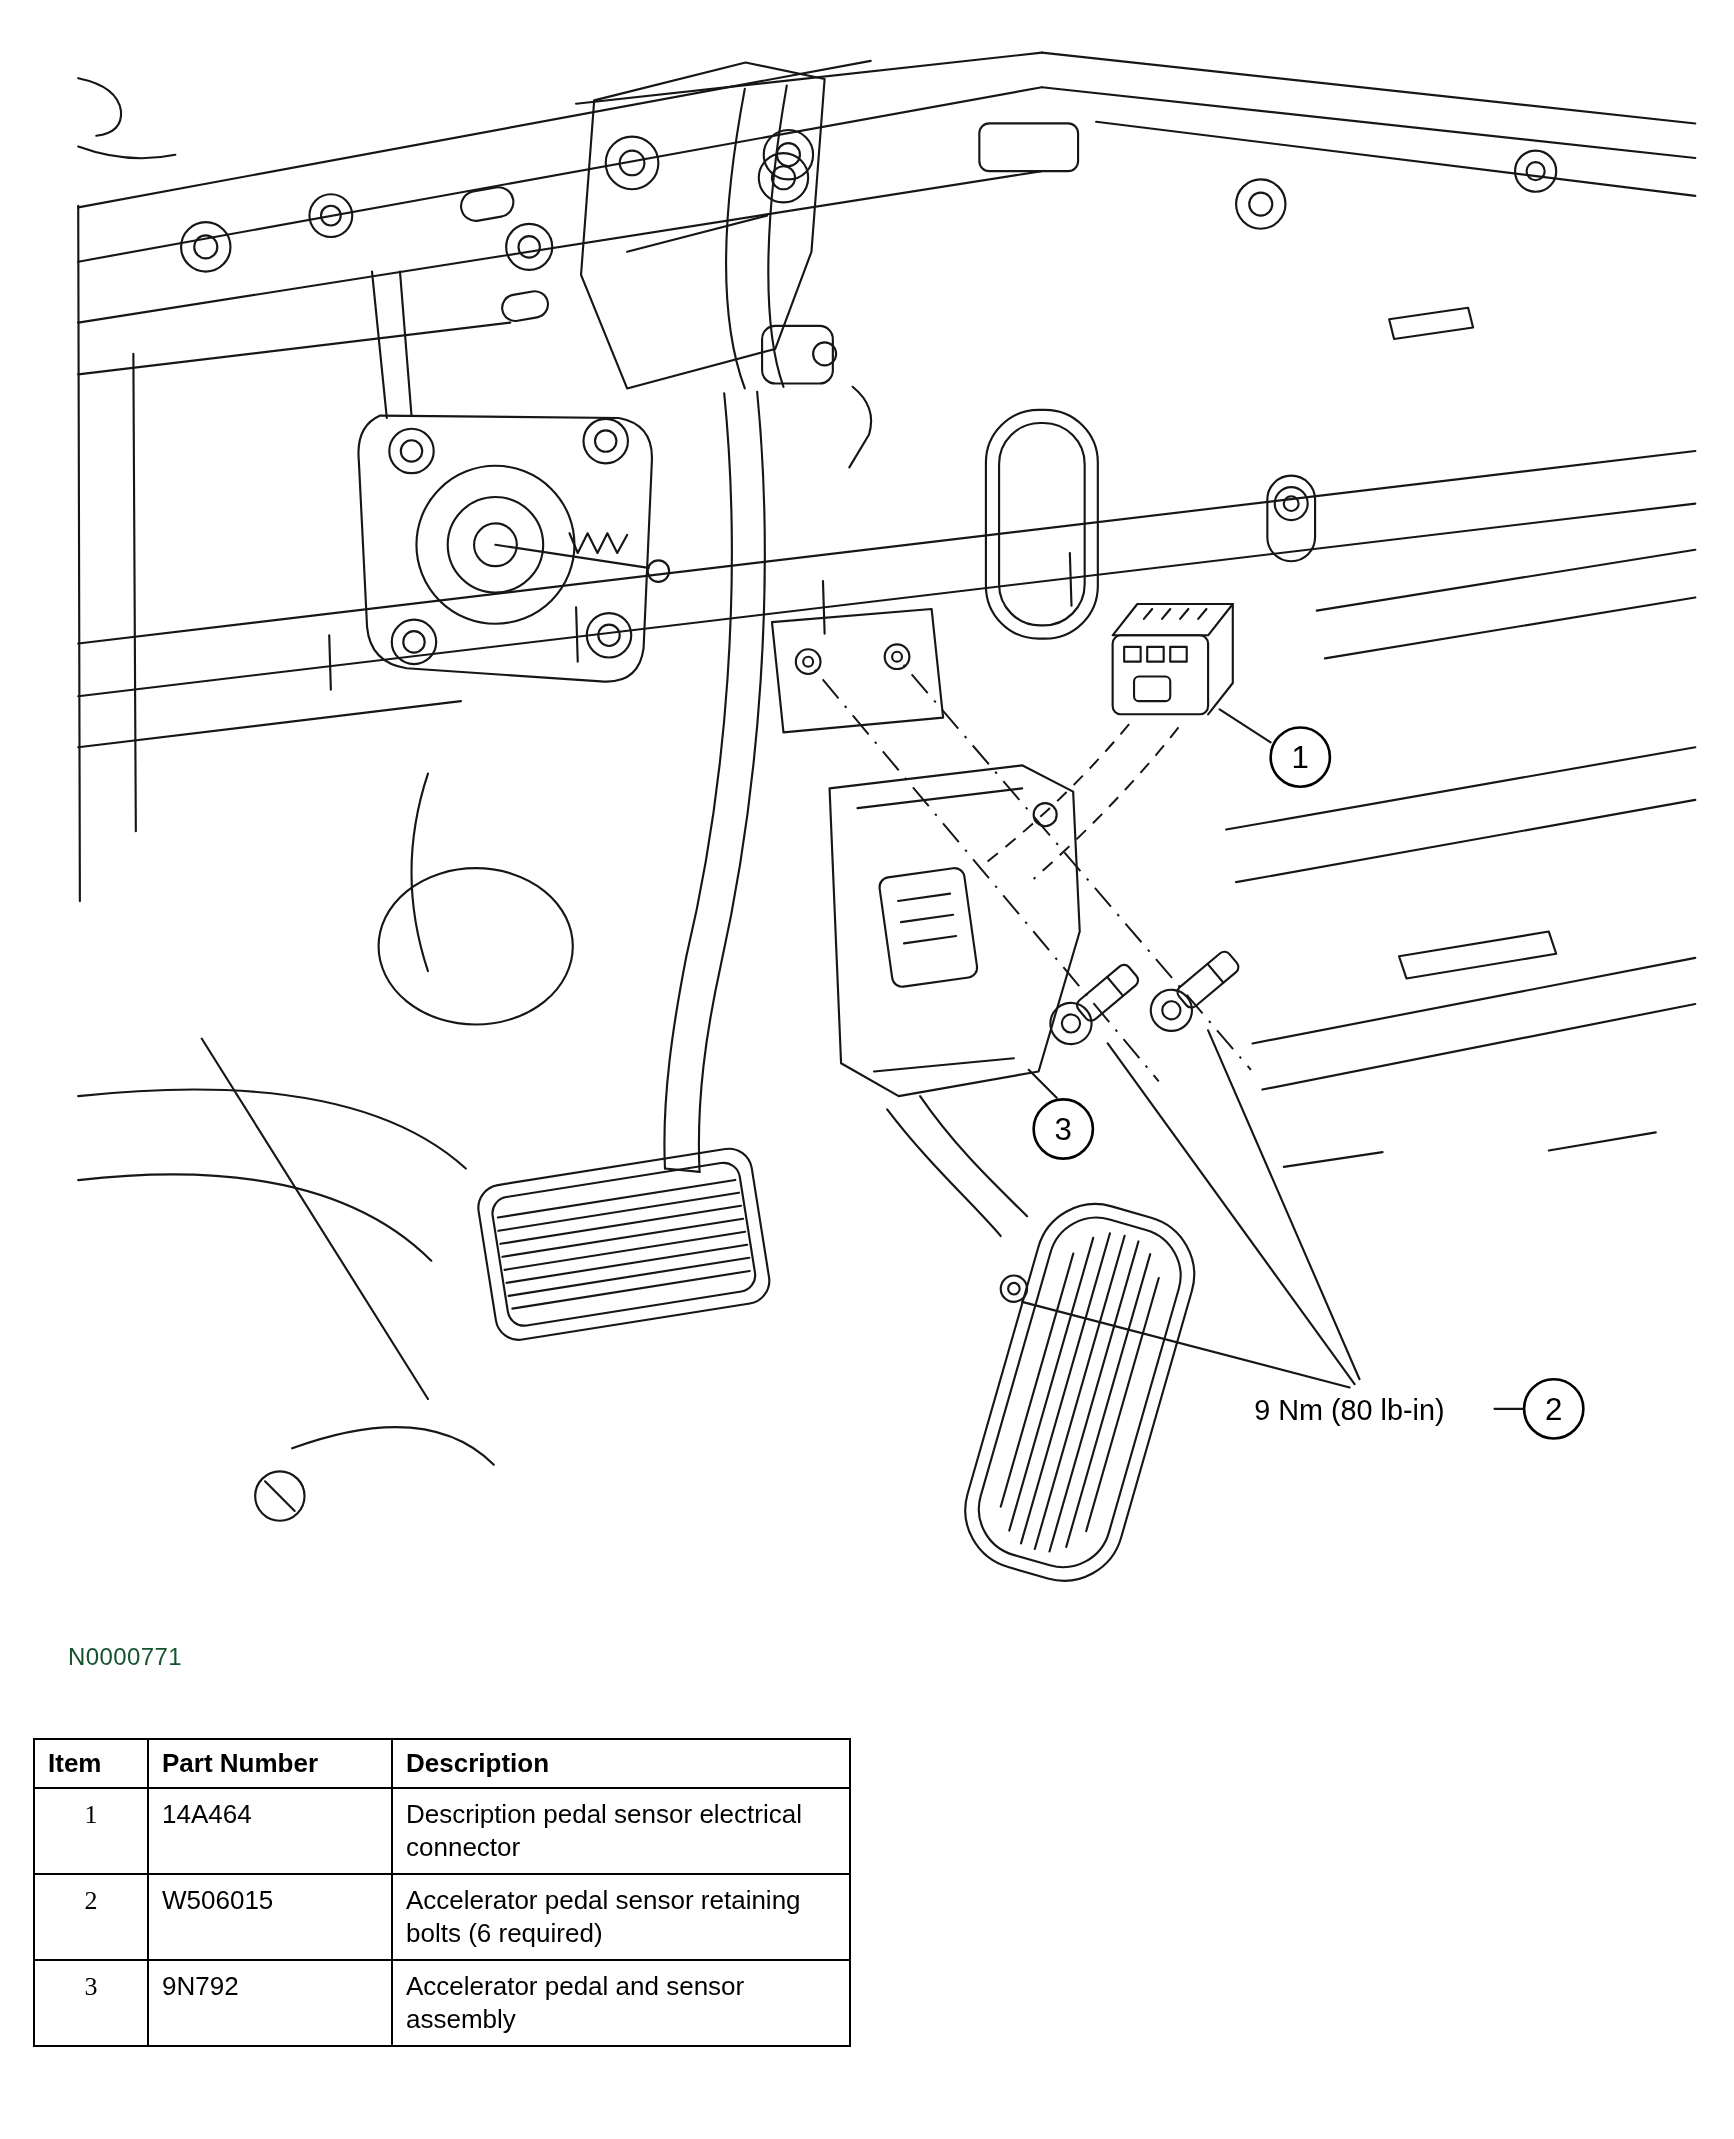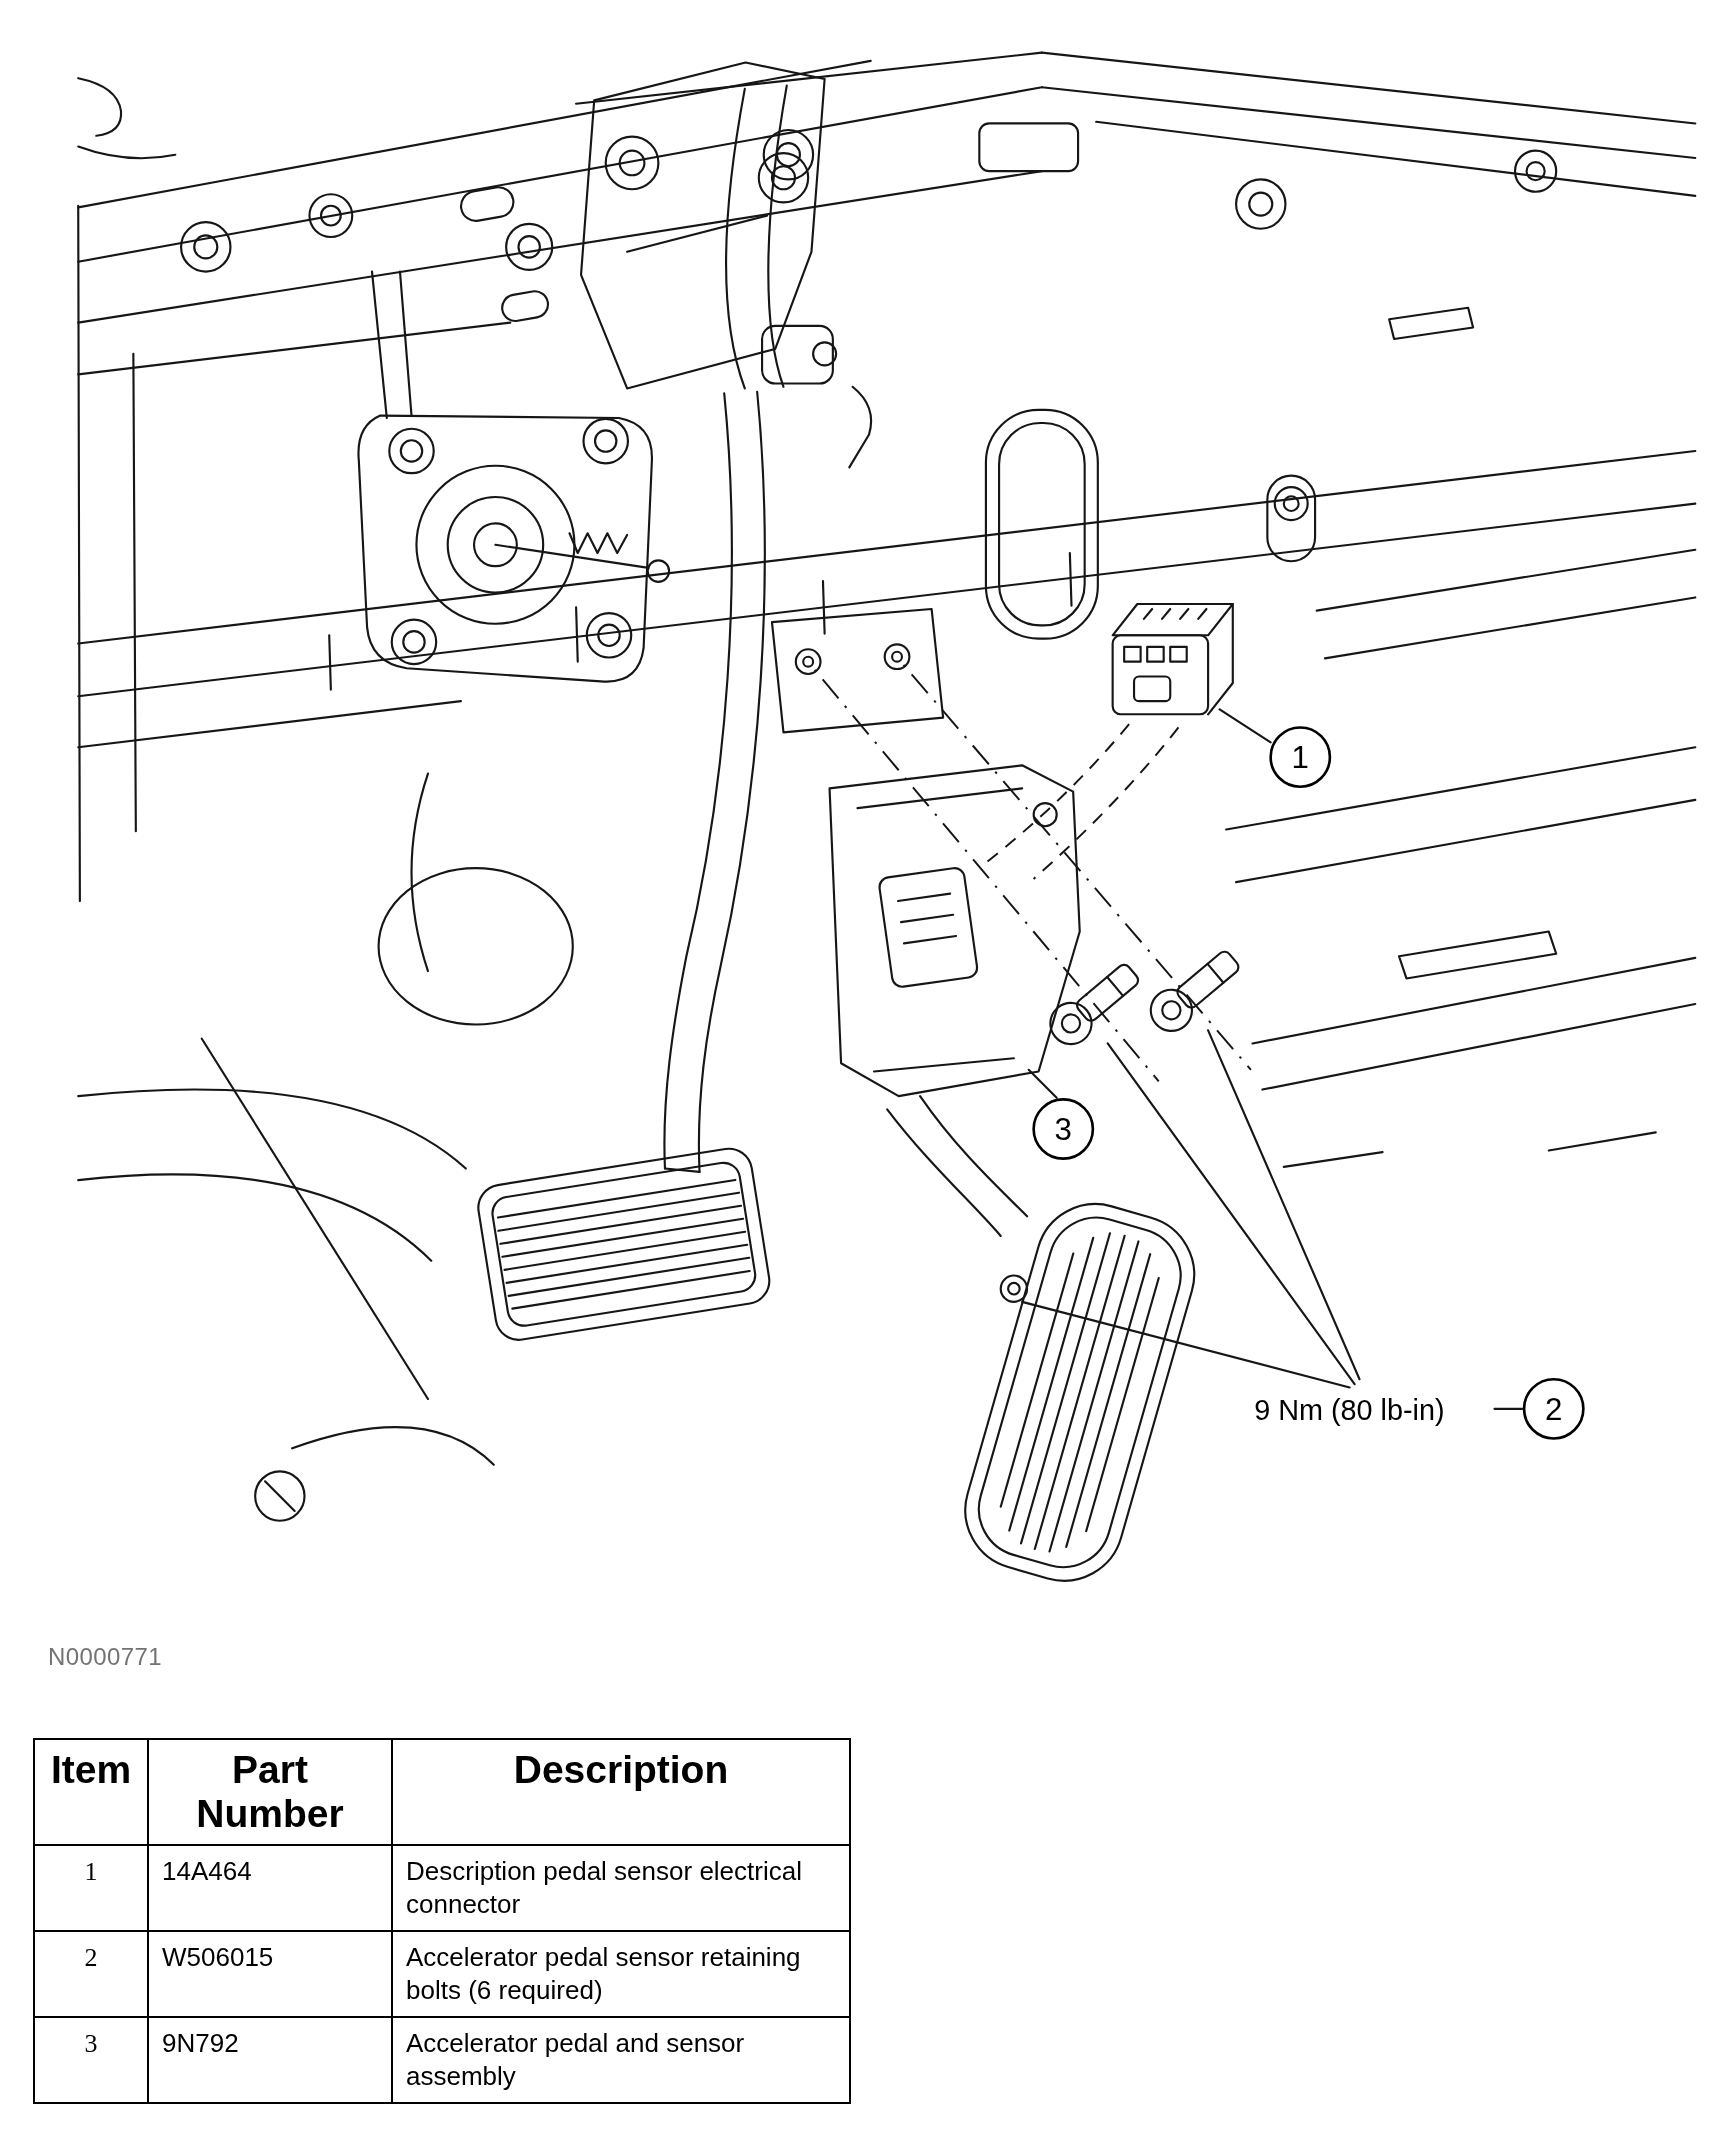--- a/index.html
+++ b/index.html
@@ -3,31 +3,31 @@
 <meta charset="utf-8">
 <style>
   * { box-sizing: border-box; }
   html,body { margin:0; padding:0; background:#ffffff; }
   .page {
     position:relative; width:1734px; height:2140px; background:#fff;
     font-family:"Liberation Sans", sans-serif; color:#000; overflow:hidden;
   }
   .figure-area { position:absolute; top:0; left:0; width:1734px; height:1687px; }
   .figure-id {
-    position:absolute; left:48px; top:1643px;
-    font-size:24px; letter-spacing:0.4px; color:#737373;
+    position:absolute; left:68px; top:1643px;
+    font-size:24px; letter-spacing:0.4px; color:#14532d;
   }
   table.parts-table {
     position:absolute; left:33px; top:1738px; width:816px;
     border-collapse:collapse; table-layout:fixed; background:#fff;
   }
   .parts-table th, .parts-table td { border:2.5px solid #000; vertical-align:top; }
   .parts-table th {
     font-family:"Liberation Sans", sans-serif; font-weight:bold;
-    font-size:39px; text-align:center; padding:8.2px 13px;
+    font-size:26px; text-align:left; padding:8.2px 13px;
   }
   .parts-table td {
     font-family:Liberation Sans, sans-serif; font-size:26px;
     line-height:1.3; padding:8.2px 13px;
   }
   td.td-item { text-align:center; font-family:"Liberation Serif", serif; }
   col.c-item { width:114px; }
   col.c-part { width:244px; }
   col.c-desc { width:458px; }
 

